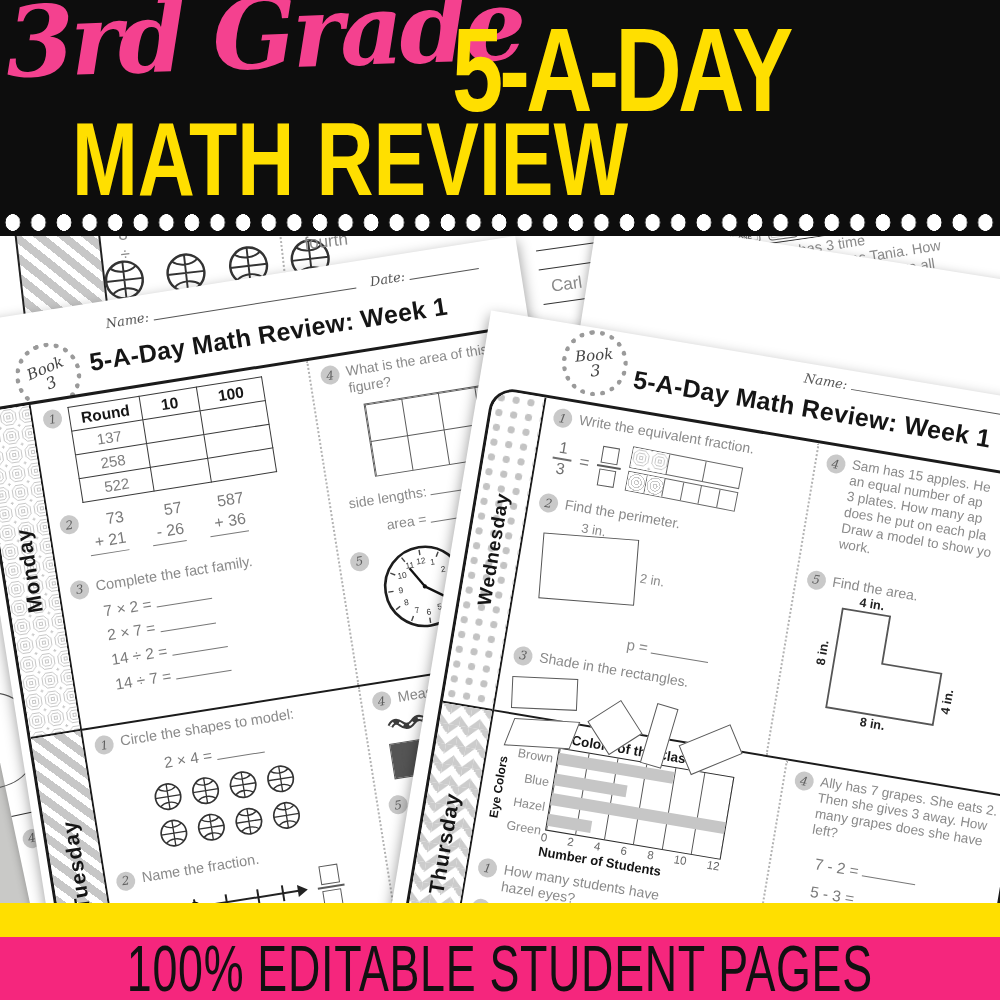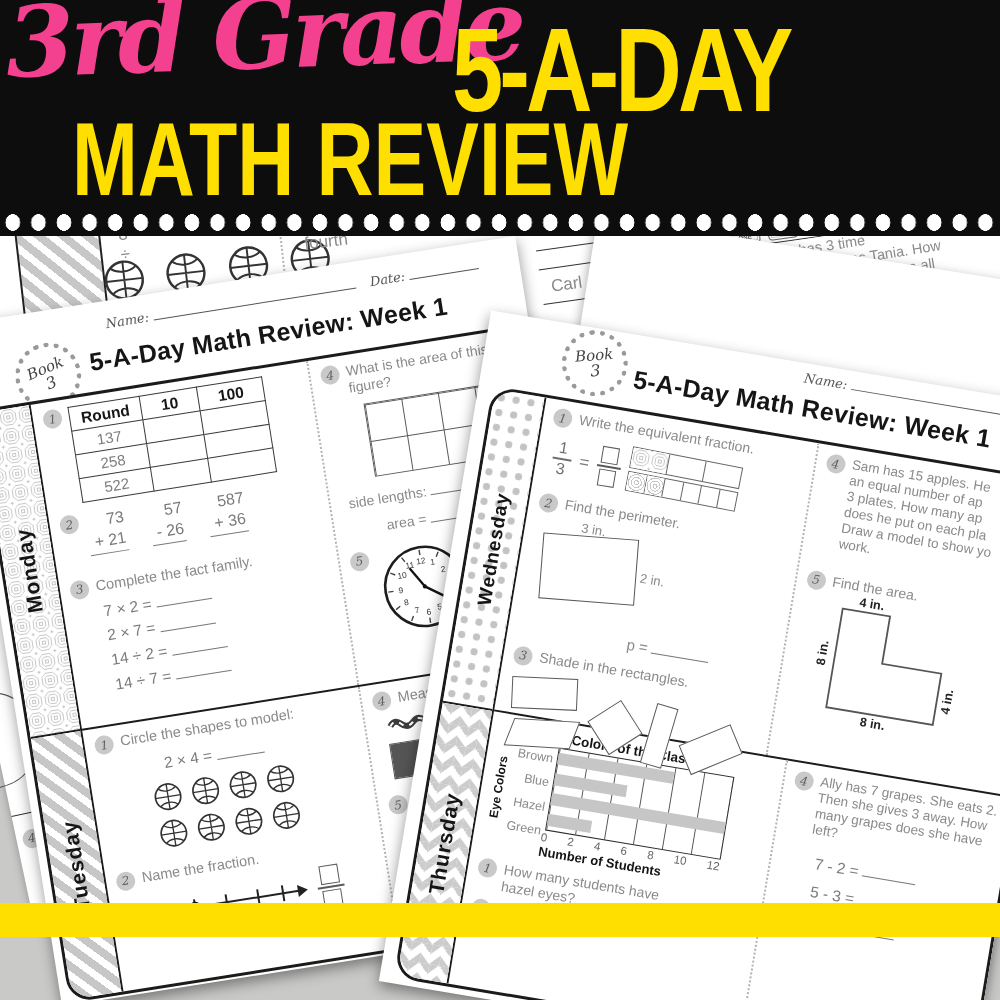--- a/index.html
+++ b/index.html
@@ -648,14 +648,17 @@
   </div>
 
   <div class="banner">
     <div class="script-title">3rd Grade</div>
     <div class="big-title">5-A-DAY</div>
     <div class="line2">MATH REVIEW</div>
     <div class="dots"></div>
   </div>
 
   <div class="stripe-yellow"></div>
+  <div class="footer-pink">
+    <div class="footer-text">100% EDITABLE STUDENT PAGES</div>
+  </div>
 
 </div>
 
 </body></html>

